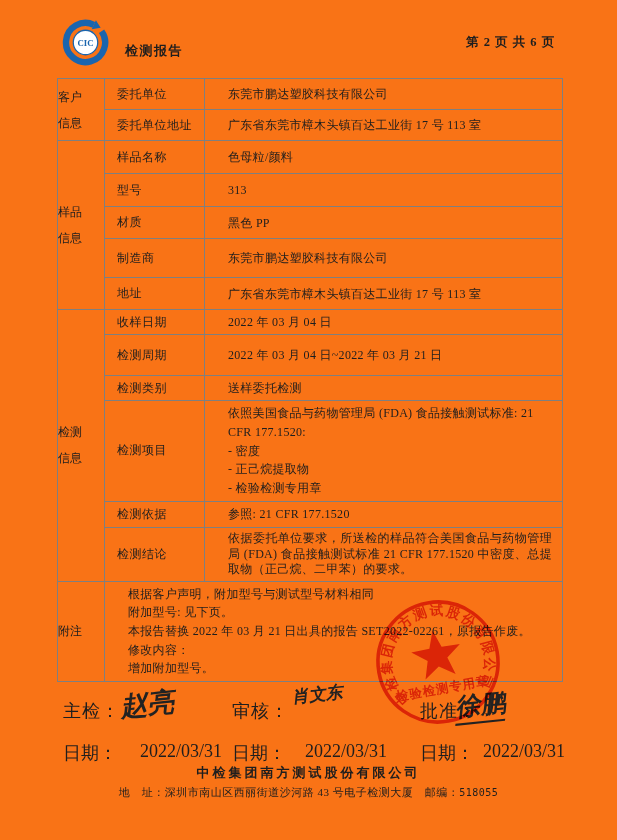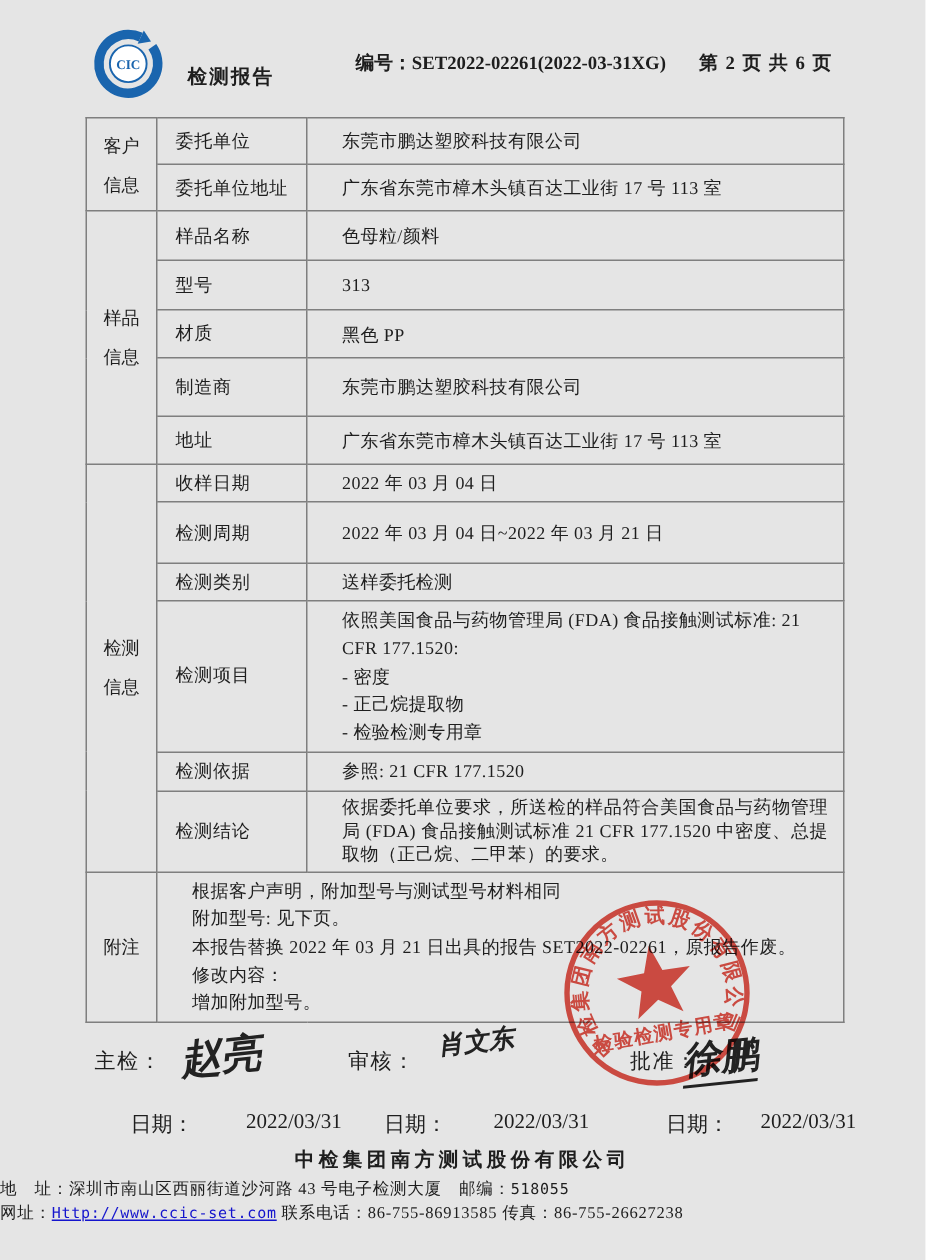--- a/index.html
+++ b/index.html
@@ -1,68 +1,67 @@
 <!DOCTYPE html>
 <html><head>
 <meta charset="utf-8">
 <style>
   * { margin:0; padding:0; box-sizing:border-box; }
   html,body { width:617px; height:840px; }
   body { background:#fff; color:#1e1e1e; font-family:"Liberation Serif","DejaVu Serif",serif; }
-  .page { position:relative; width:617px; height:840px; background:#e5e5e5; overflow:hidden; }
+  .page { position:relative; width:617px; height:840px; background:#f97316; overflow:hidden; }
 
   
   .logo { position:absolute; left:62px; top:19px; width:47px; height:47px; }
   .hdr-title { position:absolute; left:125px; top:42px; font-size:13px; font-weight:bold; letter-spacing:1.5px; }
   .hdr-no { position:absolute; left:237px; top:34px; font-size:12.5px; font-weight:bold; }
   .hdr-page { position:absolute; left:466px; top:34px; font-size:12.5px; font-weight:bold; letter-spacing:1px; }
 
   
   table.report { position:absolute; left:57px; top:78px; width:505px; border-collapse:collapse; table-layout:fixed; }
   table.report td { border:1px solid #7f7f7f; font-size:12px; vertical-align:middle; }
-  td.grp { text-align:center; }
+  td.grp { text-align:left; }
   td.grp div { line-height:26px; }
   td.lbl { padding-left:12px; letter-spacing:0.5px; }
   td.val { padding:3px 10px 3px 23px; line-height:18px; letter-spacing:0.3px; }
   td.val.items { line-height:18.8px; }
   td.val.concl { line-height:15.6px; text-align:justify; }
   td.val.notes div { line-height:18.6px; }
 
   
-  .sig-label { position:absolute; font-size:14px; letter-spacing:1px; }
+  .sig-label { position:absolute; font-size:18px; letter-spacing:1px; }
   .sig-name { position:absolute; font-size:24px; font-weight:bold; color:#222;
               transform:rotate(-6deg) skewX(-12deg); white-space:nowrap; }
-  .sig-date { position:absolute; font-size:14px;margin-left:24px; }
+  .sig-date { position:absolute; font-size:18px; }
 
   
   .stamp { position:absolute; left:372px; top:596px; width:132px; height:132px;
            opacity:0.88; mix-blend-mode:multiply; transform:rotate(-10deg); z-index:5; }
 
   
   .f-company { position:absolute; left:0; top:764px; width:617px; text-align:center;
                font-size:13px; font-weight:bold; letter-spacing:3px; }
-  .f-line { position:absolute; left:0; width:617px; font-size:11px; letter-spacing:0.5px; }
+  .f-line { position:absolute; left:0; width:617px; text-align:center; font-size:11px; letter-spacing:0.5px; }
   .f-line2 { top:785px; }
   .f-line3 { top:801px; }
   .mono { font-family:"DejaVu Sans Mono",monospace; font-size:10px; }
   .url { color:#1414cd; text-decoration:underline; }
 </style>
 </head>
 <body>
 
 <div class="page">
 
   <svg class="logo" viewBox="0 0 48 48">
     <path d="M 40.4 12.5 A 20 20 0 1 1 32.5 5.9" fill="none" stroke="#1a65ae" stroke-width="6.5"></path>
     <polygon points="39.5,8.9 30.4,10.4 34.6,1.4" fill="#1a65ae"></polygon>
     <circle cx="24" cy="24" r="12.5" fill="#ffffff" stroke="#1a65ae" stroke-width="1.3"></circle>
     <text x="24" y="27.5" text-anchor="middle" font-size="9" font-weight="bold" fill="#1a65ae" font-family="Liberation Serif, serif">CIC</text>
   </svg>
   <div class="hdr-title">检测报告</div>
-  <div class="hdr-no"><span>编号：</span><span>SET2022-02261(2022-03-31XG)</span></div>
   <div class="hdr-page">第 2 页 共 6 页</div>
 
   <table class="report">
     <colgroup>
         <col style="width:47px">
         <col style="width:100px">
         <col style="width:358px">
       </colgroup>
 
     <tbody>
@@ -172,15 +171,14 @@
     <path id="ringPath" d="M 32.8 99.2 A 47 47 0 1 1 99.2 99.2" fill="none"></path>
     <text font-size="13.5" font-weight="bold" fill="#dd3a2e" letter-spacing="2" font-family="Liberation Serif, serif">
       <textPath href="#ringPath" startOffset="50%" text-anchor="middle">中检集团南方测试股份有限公司</textPath>
     </text>
     <polygon points="66,34 72.2,51.5 90.7,52 76,63.2 81.3,81 66,70.5 50.7,81 56,63.2 41.3,52 59.8,51.5" fill="#dd3a2e"></polygon>
     <text x="66" y="97" text-anchor="middle" font-size="12.5" font-weight="bold" fill="#dd3a2e" letter-spacing="1" font-family="Liberation Serif, serif">检验检测专用章</text>
   </svg>
 
   <div class="f-company">中检集团南方测试股份有限公司</div>
   <div class="f-line f-line2"><span>地　址：</span><span>深圳市南山区西丽街道沙河路 43 号电子检测大厦</span><span>　邮编：</span><span class="mono">518055</span></div>
-  <div class="f-line f-line3"><span>网址：</span><a class="mono url" href="#">Http://www.ccic-set.com</a><span> 联系电话：</span><span>86-755-86913585</span><span> 传真：</span><span>86-755-26627238</span></div>
 
 </div>
 
 </body></html>

